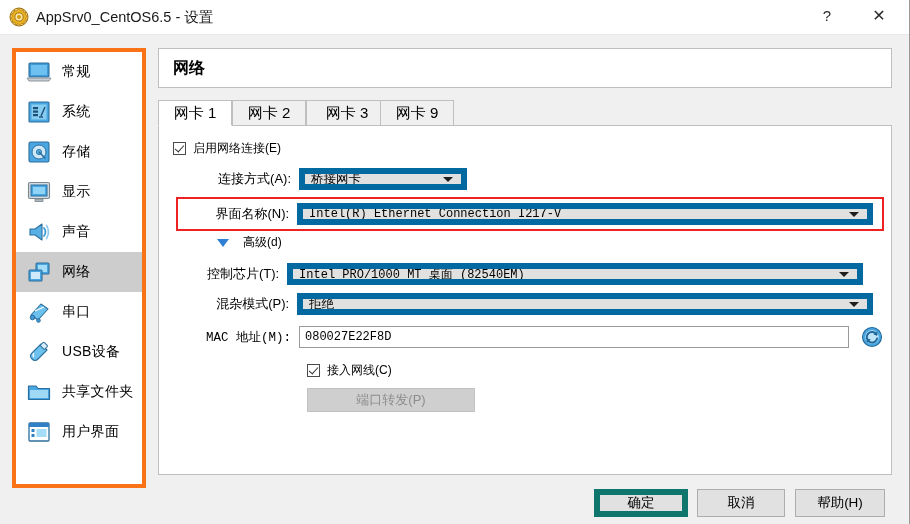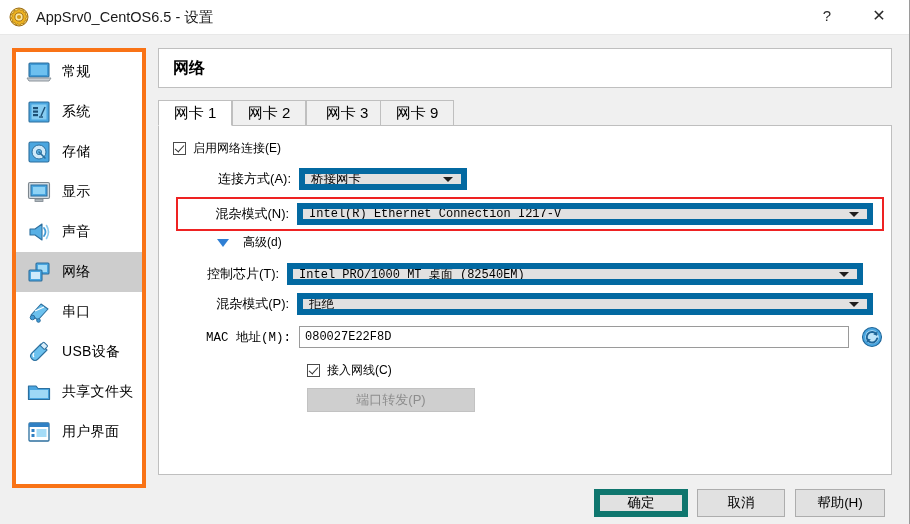--- a/index.html
+++ b/index.html
@@ -433,21 +433,21 @@
 
     <div class="formrow" style="left:14px; top:42px; width:700px;">
       <span class="flabel" style="width:118px;">连接方式(A):</span>
       <div class="combo" style="width:168px; margin-left:8px;">
         <span>桥接网卡</span>
         <span class="arrow"></span>
       </div>
     </div>
 
     <div class="formrow" style="left:14px; top:77px; width:700px;">
-      <span class="flabel" style="width:118px;">混杂模式(N):</span>
+      <span class="flabel" style="width:118px;">界面名称(N):</span>
       <div class="combo mono" style="width:585px; margin-left:8px;">
         <span>Intel(R) Ethernet Connection I217-V</span>
         <span class="arrow"></span>
       </div>
     </div>
 
     <div id="expander" style="left:58px; top:108px;">
       <span id="expander-tri"></span>
       <span class="cblabel">高级(d)</span>
     </div>

